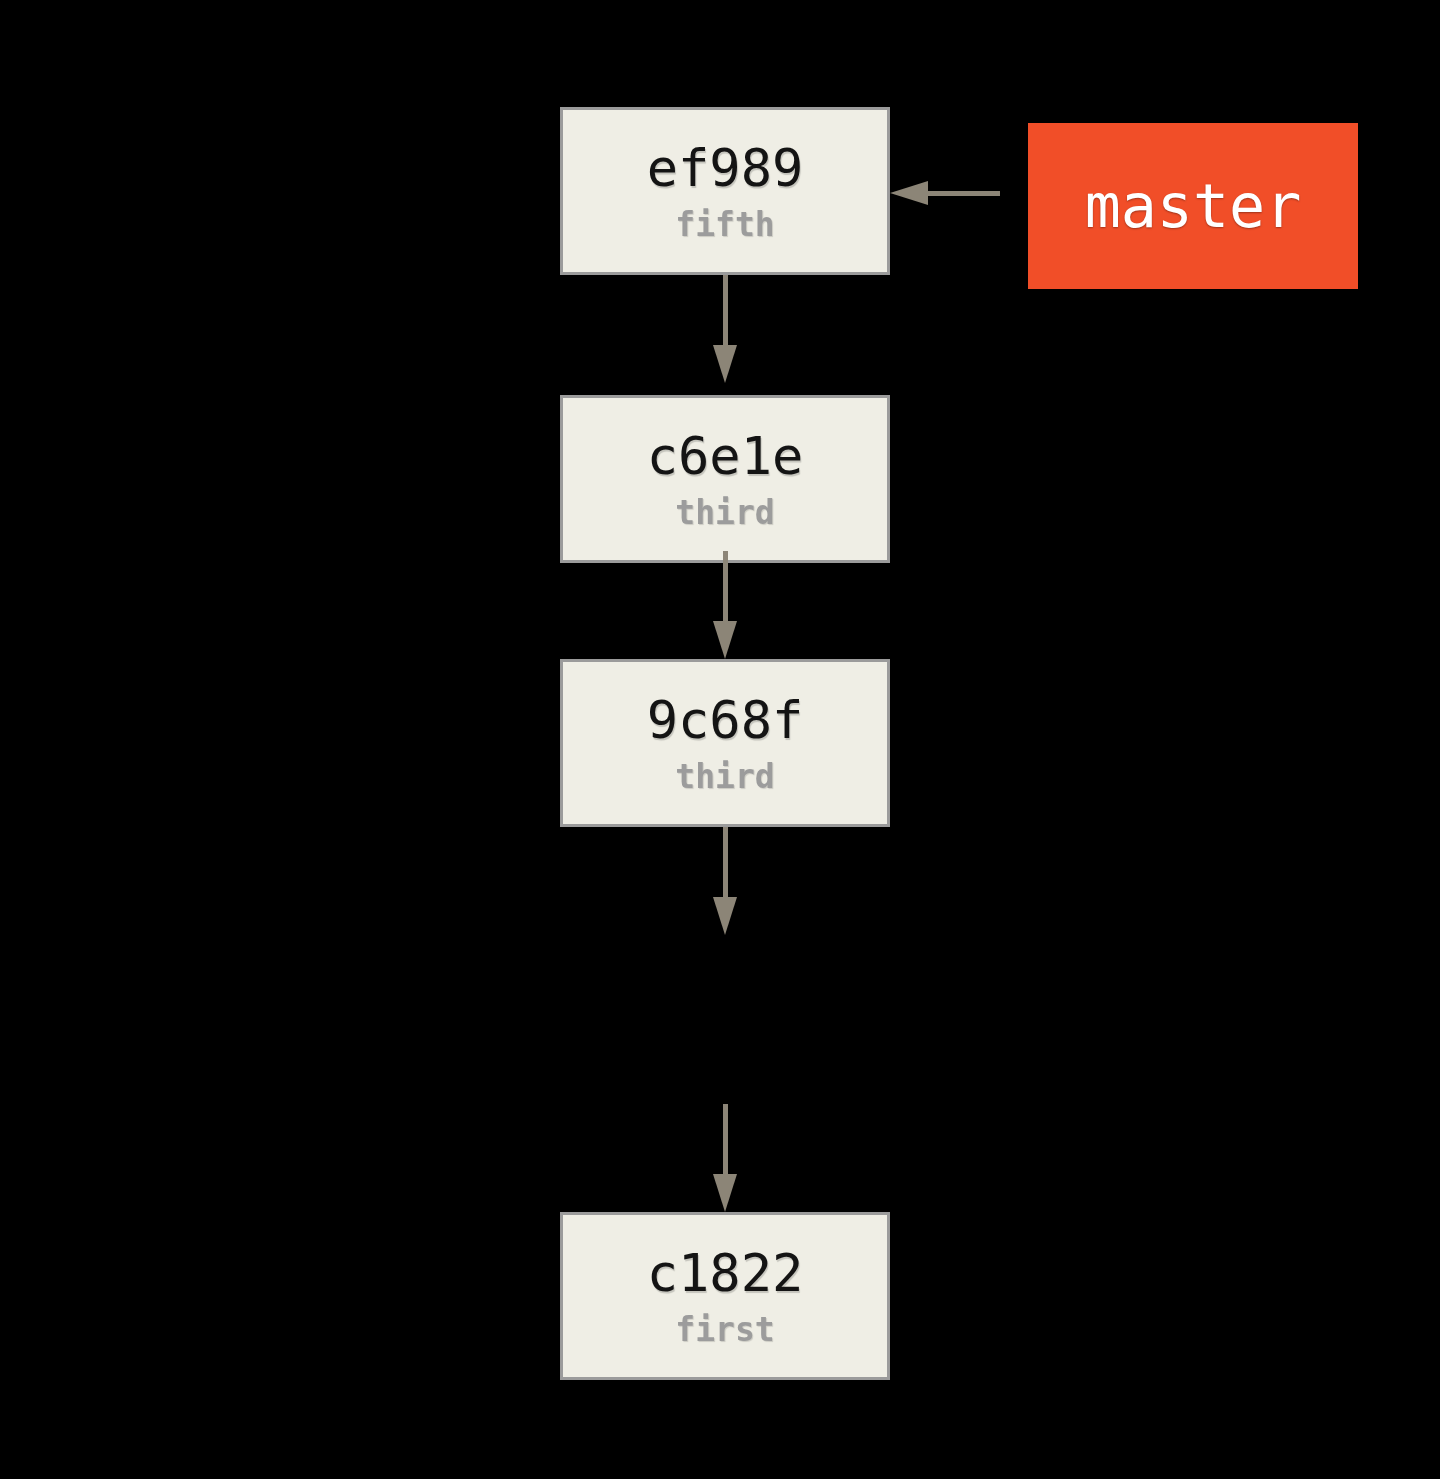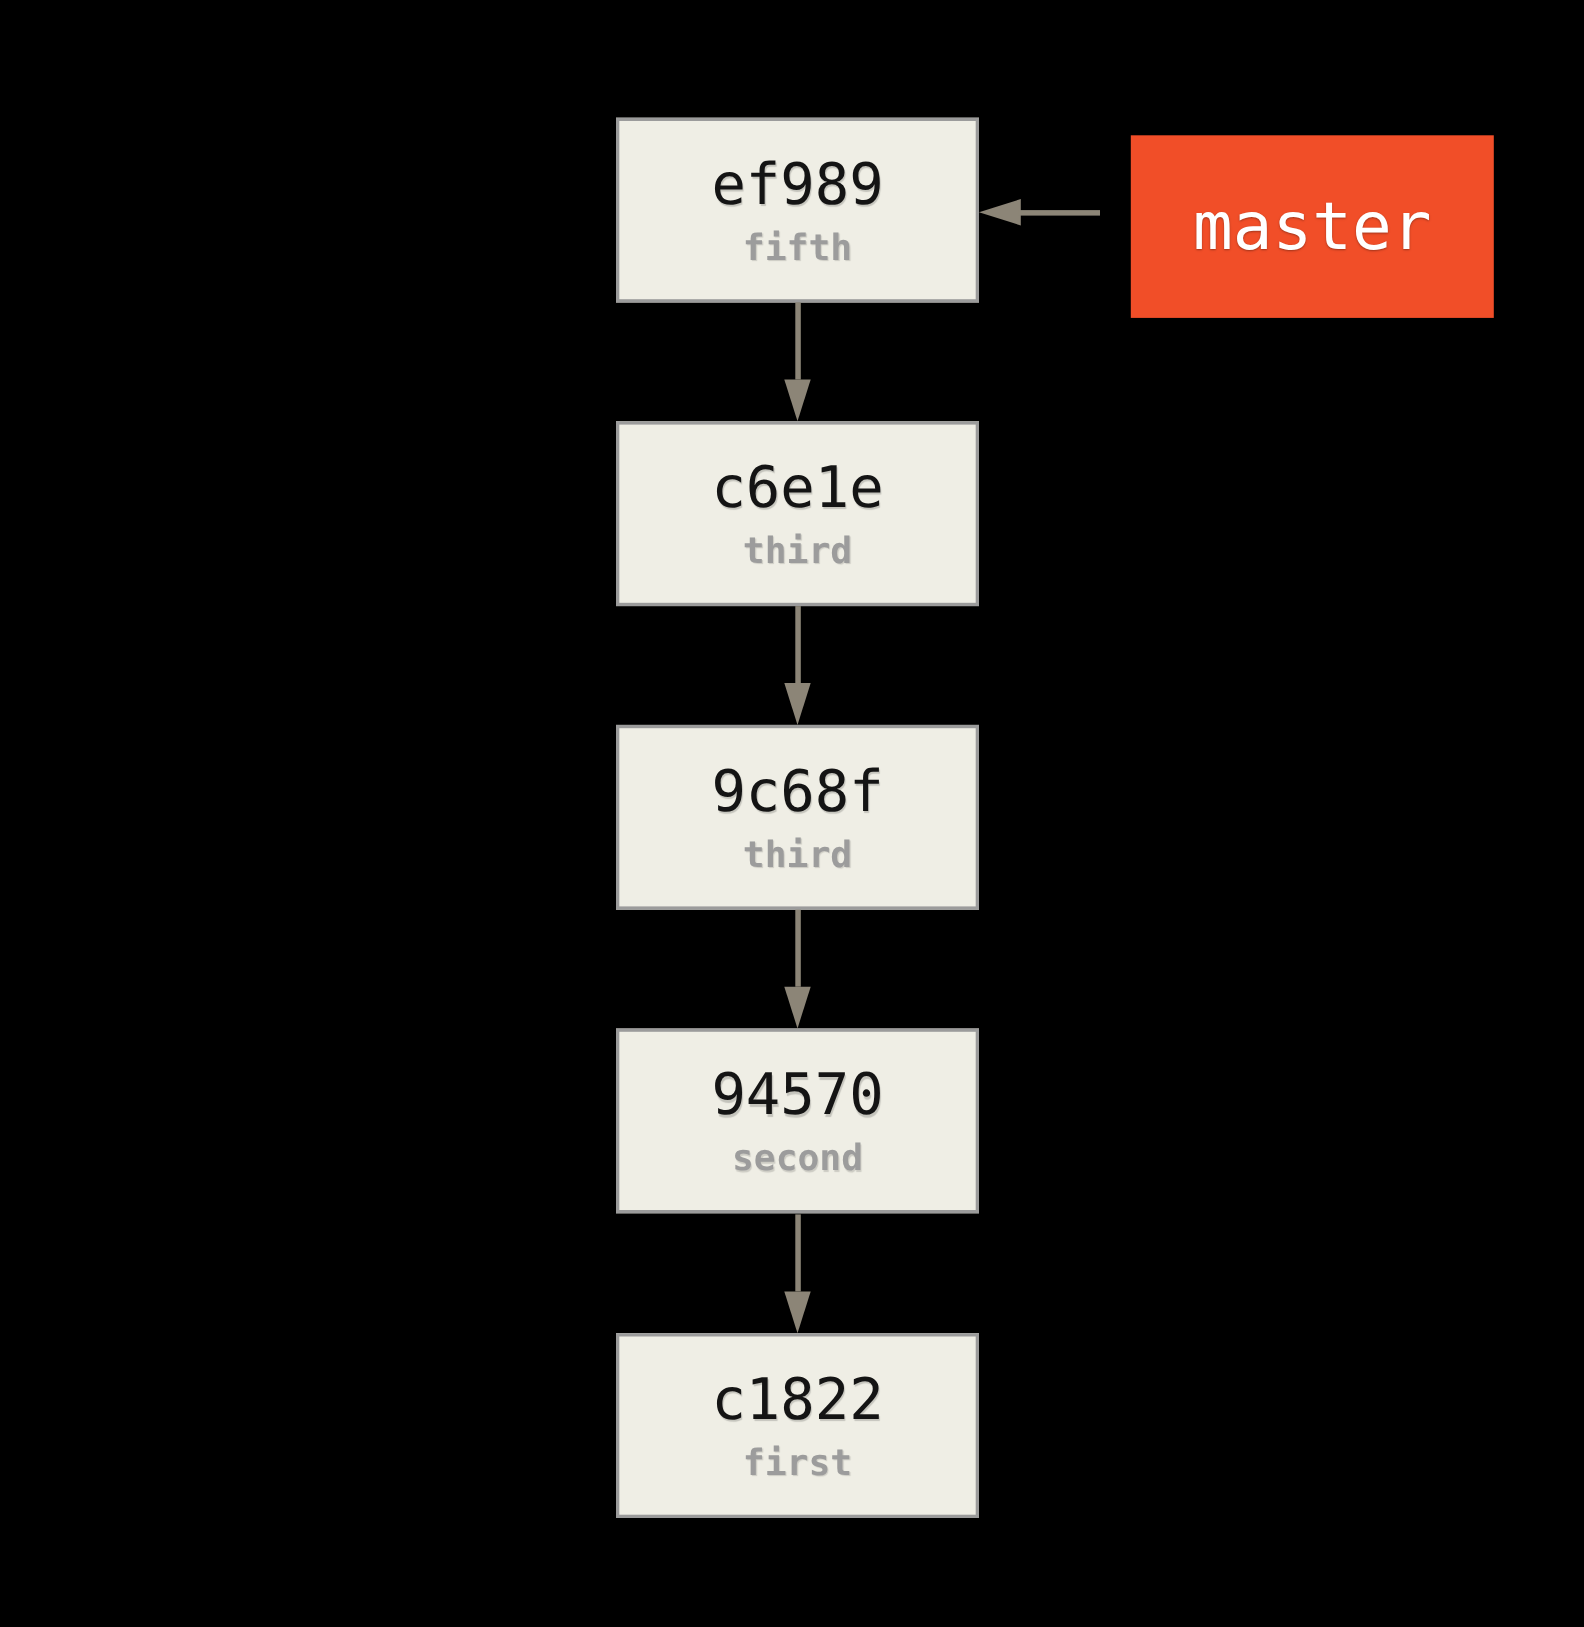--- a/index.html
+++ b/index.html
@@ -78,34 +78,30 @@
 </head>
 <body>
 
 <div class="canvas">
 
   <div class="commit" style="top:107px">
     <div class="hash">ef989</div>
     <div class="msg">fifth</div>
   </div>
 
-  <div class="commit" style="top:383px">
+  <div class="commit" style="top:395px">
     <div class="hash">c6e1e</div>
     <div class="msg">third</div>
   </div>
 
   <div class="commit" style="top:659px">
     <div class="hash">9c68f</div>
     <div class="msg">third</div>
   </div>
 
-  <div class="commit" style="top:935px">
-    <div class="hash">94570</div>
-    <div class="msg">second</div>
-  </div>
 
   <div class="commit" style="top:1212px">
     <div class="hash">c1822</div>
     <div class="msg">first</div>
   </div>
 
   <div class="varrow" style="top:275px">
     <div class="shaft"></div>
     <div class="head-down"></div>
   </div>

